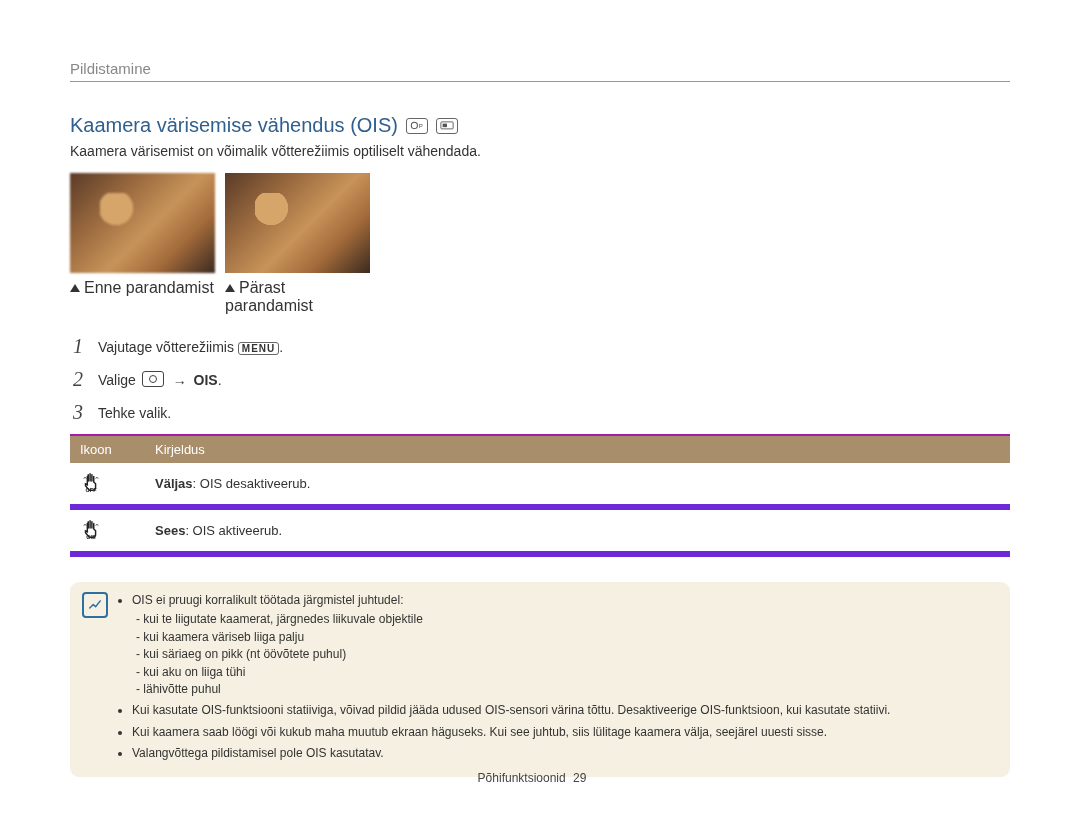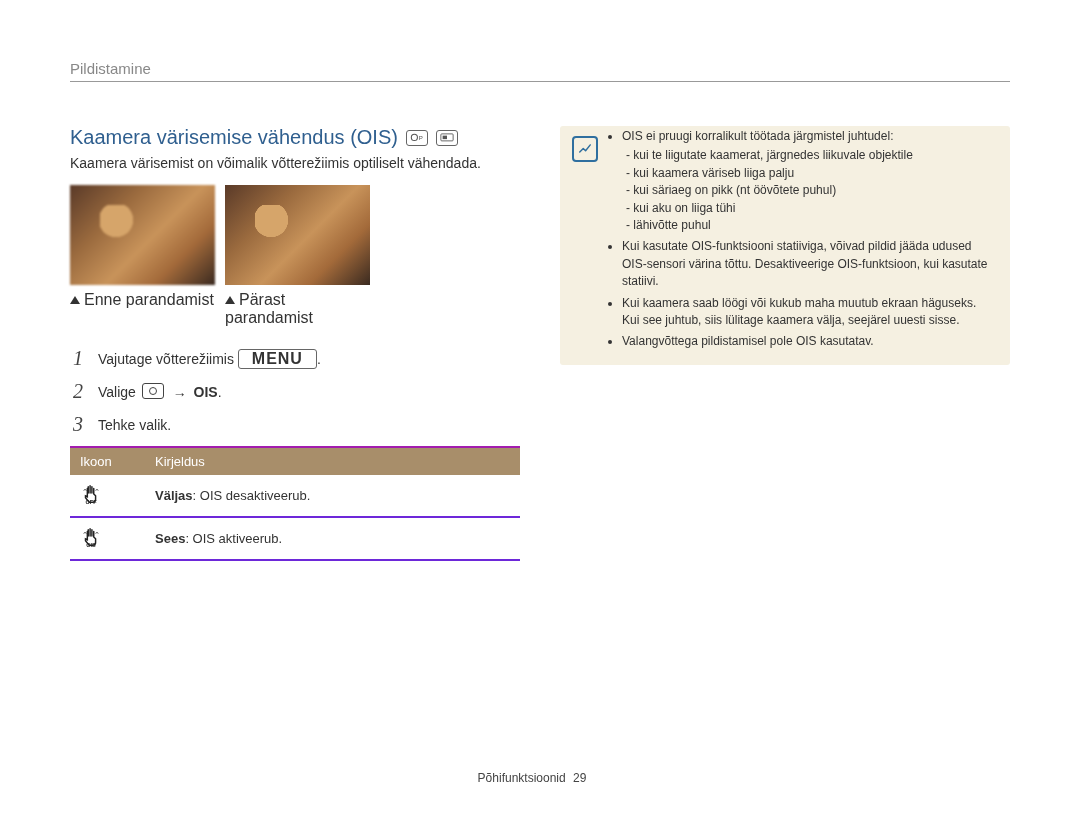--- a/index.html
+++ b/index.html
@@ -14,25 +14,26 @@
     box-sizing: border-box;
   }
   .page {
     padding: 60px 70px 30px 70px;
   }
   .section-header {
     color: #888;
     font-size: 15px;
     padding-bottom: 4px;
     border-bottom: 1px solid #999;
-    margin-bottom: 44px;
+    margin-bottom: 32px;
   }
   .columns {
     display: flex;
-    gap: 40px;
+    gap: 18px;
+    flex-direction: column;
   }
   .col-left {
     flex: 0 0 450px;
   }
   .col-right {
     flex: 1;
   }
   .title-row {
     display: flex;
     align-items: center;
@@ -108,22 +109,22 @@
     font-family: Georgia, 'Times New Roman', serif;
     font-style: italic;
     font-size: 20px;
     color: #444;
     width: 16px;
     text-align: center;
   }
   .menu-label {
     border: 1px solid #666;
     border-radius: 3px;
-    padding: 0 13px;
-    font-size: 16px;
+    padding: 0 3px;
+    font-size: 10px;
     letter-spacing: 1px;
     font-weight: bold;
     display: inline-block;
   }
   .cam-icon {
     display: inline-flex;
     align-items: center;
     justify-content: center;
     border: 1px solid #444;
     border-radius: 3px;
@@ -152,35 +153,35 @@
     background: #a88e6a;
     color: #fff;
     text-align: left;
     font-weight: normal;
     padding: 6px 10px;
     border-top: 2px solid #a21caf;
   }
   table.opt th:first-child { width: 55px; }
   table.opt td {
     padding: 8px 10px;
-    border-bottom: 2px solid #6d28d9;
+    border-bottom: 6px solid #6d28d9;
     vertical-align: middle;
   }
   .hand-icon {
     display: inline-block;
     width: 22px;
     height: 22px;
     position: relative;
   }
   .hand-icon svg { width: 22px; height: 22px; }
 
   .note-box {
     background: #f5f0e1;
-    border-radius: 3px;
-    padding: 2px 16px 10px 48px;
+    border-radius: 9px;
+    padding: 10px 16px 10px 48px;
     position: relative;
     font-size: 12px;
     line-height: 1.45;
   }
   .note-icon {
     position: absolute;
     top: 10px;
     left: 12px;
     width: 22px;
     height: 22px;

